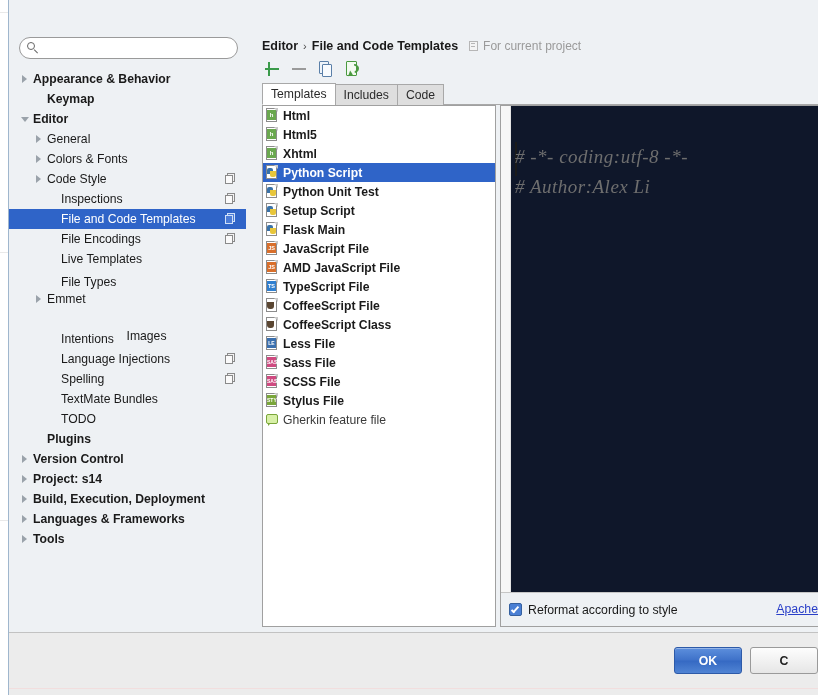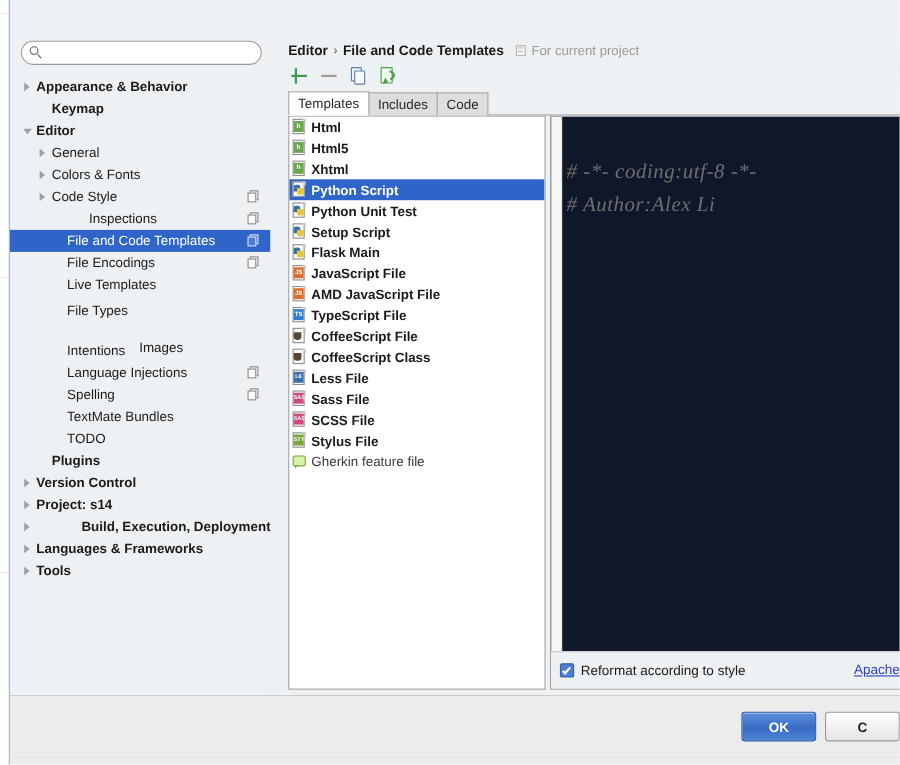--- a/index.html
+++ b/index.html
@@ -493,21 +493,21 @@
           <div class="tree-row" style="padding-left: 24px;">
             <span class="tw">
               <span class="arrow-r"></span>
             </span>
             <span class="tree-label">Code Style</span>
             <span class="copy-badge">
               <span class="b1"></span>
               <span class="b2"></span>
             </span>
           </div>
-          <div class="tree-row" style="padding-left: 38px; gap: 20px;">
+          <div class="tree-row" style="padding-left: 38px;">
             <span class="tw"></span>
             <span class="tree-label">Inspections</span>
             <span class="copy-badge">
               <span class="b1"></span>
               <span class="b2"></span>
             </span>
           </div>
           <div class="tree-row selected" style="padding-left: 38px;">
             <span class="tw"></span>
             <span class="tree-label">File and Code Templates</span>
@@ -525,20 +525,26 @@
             </span>
           </div>
           <div class="tree-row" style="padding-left: 38px;">
             <span class="tw"></span>
             <span class="tree-label">Live Templates</span>
           </div>
           <div class="tree-row" style="padding-left: 38px; align-items: flex-end;">
             <span class="tw"></span>
             <span class="tree-label">File Types</span>
           </div>
+          <div class="tree-row" style="padding-left: 24px;">
+            <span class="tw">
+              <span class="arrow-r"></span>
+            </span>
+            <span class="tree-label">Emmet</span>
+          </div>
           <div class="tree-row" style="padding-left: 38px; flex-direction: column;">
             <span class="tw"></span>
             <span class="tree-label">Images</span>
           </div>
           <div class="tree-row" style="padding-left: 38px;">
             <span class="tw"></span>
             <span class="tree-label">Intentions</span>
           </div>
           <div class="tree-row" style="padding-left: 38px;">
             <span class="tw"></span>
@@ -573,21 +579,21 @@
               <span class="arrow-r"></span>
             </span>
             <span class="tree-label">Version Control</span>
           </div>
           <div class="tree-row bold" style="padding-left: 10px;">
             <span class="tw">
               <span class="arrow-r"></span>
             </span>
             <span class="tree-label">Project: s14</span>
           </div>
-          <div class="tree-row bold" style="padding-left: 10px; justify-content: space-between;">
+          <div class="tree-row bold" style="padding-left: 10px;">
             <span class="tw">
               <span class="arrow-r"></span>
             </span>
             <span class="tree-label">Build, Execution, Deployment</span>
           </div>
           <div class="tree-row bold" style="padding-left: 10px;">
             <span class="tw">
               <span class="arrow-r"></span>
             </span>
             <span class="tree-label">Languages &amp; Frameworks</span>

